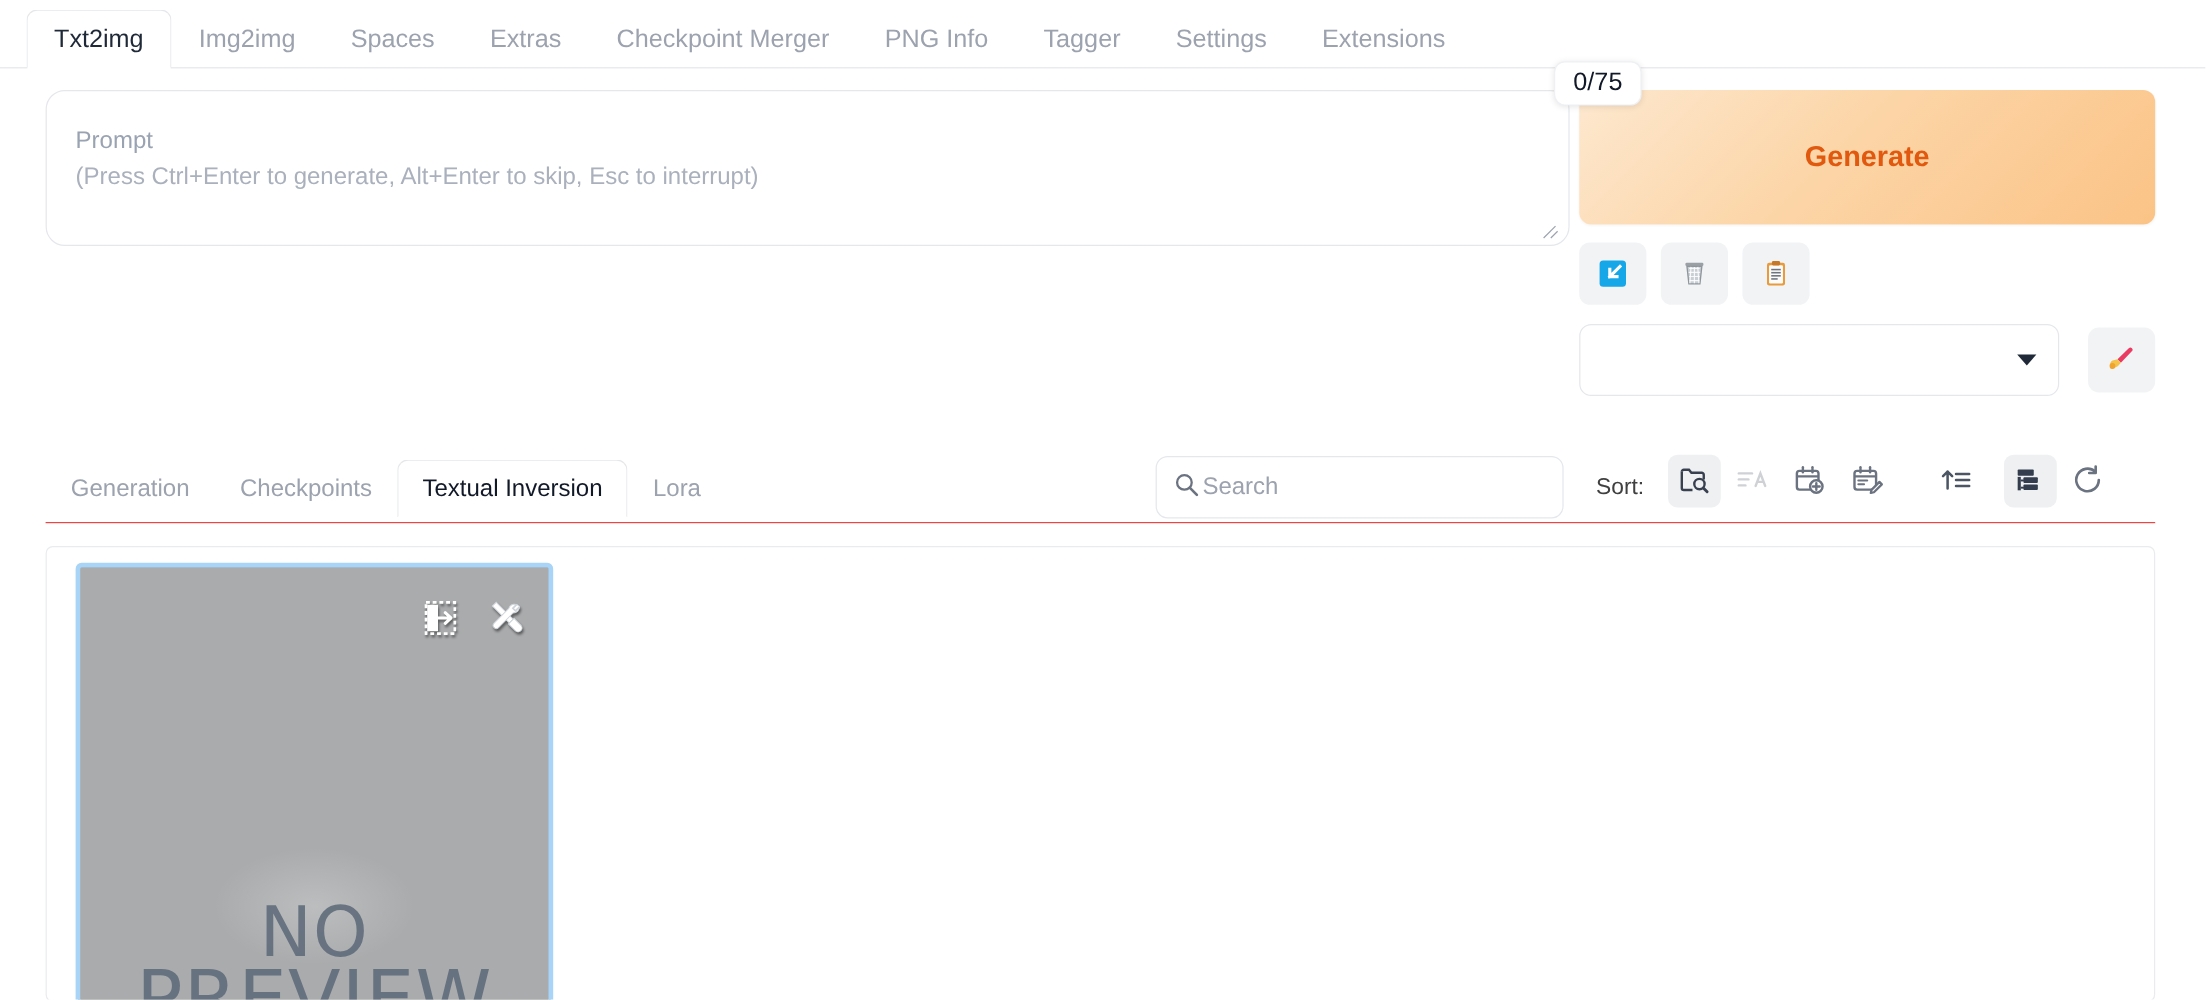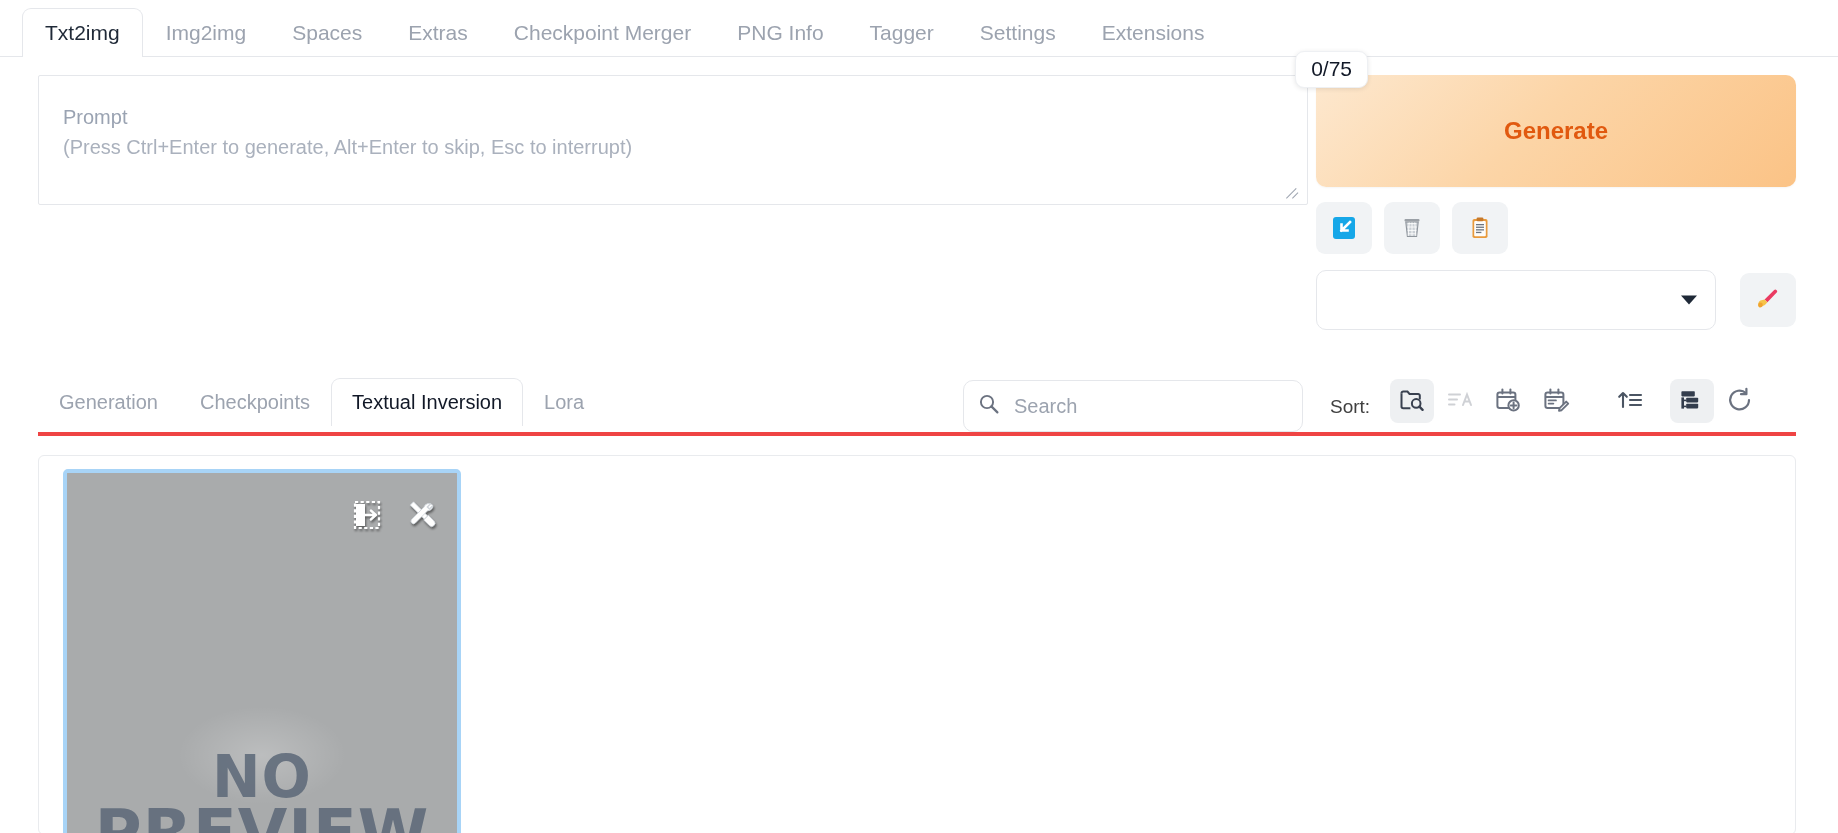--- a/index.html
+++ b/index.html
@@ -66,21 +66,21 @@
     position: absolute;
     left: 38px; top: 75px;
     width: 1270px;
   }
 
   .ta-wrap { position: relative; margin-bottom: 26px; }
 
   .textarea-box {
     width: 1270px;
     border: 1px solid #e5e7eb;
-    border-radius: 2px;
+    border-radius: 16px;
     background: #ffffff;
     padding: 26px 24px 20px 24px;
     position: relative;
   }
   .textarea-box.pos { height: 130px; }
   .textarea-box.neg { height: 130px; }
 
   .ph-line {
     font-size: 20px;
     color: #9aa3b2;
@@ -214,23 +214,23 @@
   
   .en-panel {
     position: absolute;
     left: 38px; top: 378px;
     width: 1758px;
   }
 
   .en-tabrow {
     position: relative;
     height: 58px;
-    border-bottom: 4px solid #ef4444;
-    display: flex;
-    align-items: flex-start;
+    border-bottom: 1px solid #ef4444;
+    display: flex;
+    align-items: center;
   }
   .en-tab {
     font-size: 20px;
     color: #9ca3af;
     padding: 13px 20px 14px 20px;
     line-height: 1;
     cursor: pointer;
     white-space: nowrap;
     border: 1px solid transparent;
     border-bottom: none;
@@ -254,21 +254,20 @@
   .search-wrap {
     position: absolute;
     left: 925px; top: 2px;
     width: 340px; height: 52px;
     border: 1px solid #e5e7eb;
     border-radius: 10px;
     background: #ffffff;
     display: flex;
     align-items: center;
     padding: 0 14px;
-    gap: 12px;
   }
   .search-input {
     border: none;
     outline: none;
     font-size: 20px;
     color: #4b5563;
     width: 100%;
     background: transparent;
     font-family: "Liberation Sans", sans-serif;
   }
@@ -331,21 +330,21 @@
       radial-gradient(ellipse 120px 70px at 50% 72%, rgba(255,255,255,0.22), rgba(255,255,255,0) 70%),
       #a9abac;
     display: flex;
     flex-direction: column;
     align-items: center;
     justify-content: flex-end;
     padding-bottom: 2px;
   }
   .np-text {
     font-family: "DejaVu Sans", sans-serif;
-    font-weight: bold;
+    font-weight: normal;
     color: #5c6878;
     text-align: left;
     line-height: 0.92;
     letter-spacing: 1px;
     filter: blur(0.6px);
     opacity: 0.85;
   }
   .np-1 { font-size: 58px; }
   .np-2 { font-size: 64px; }
 

